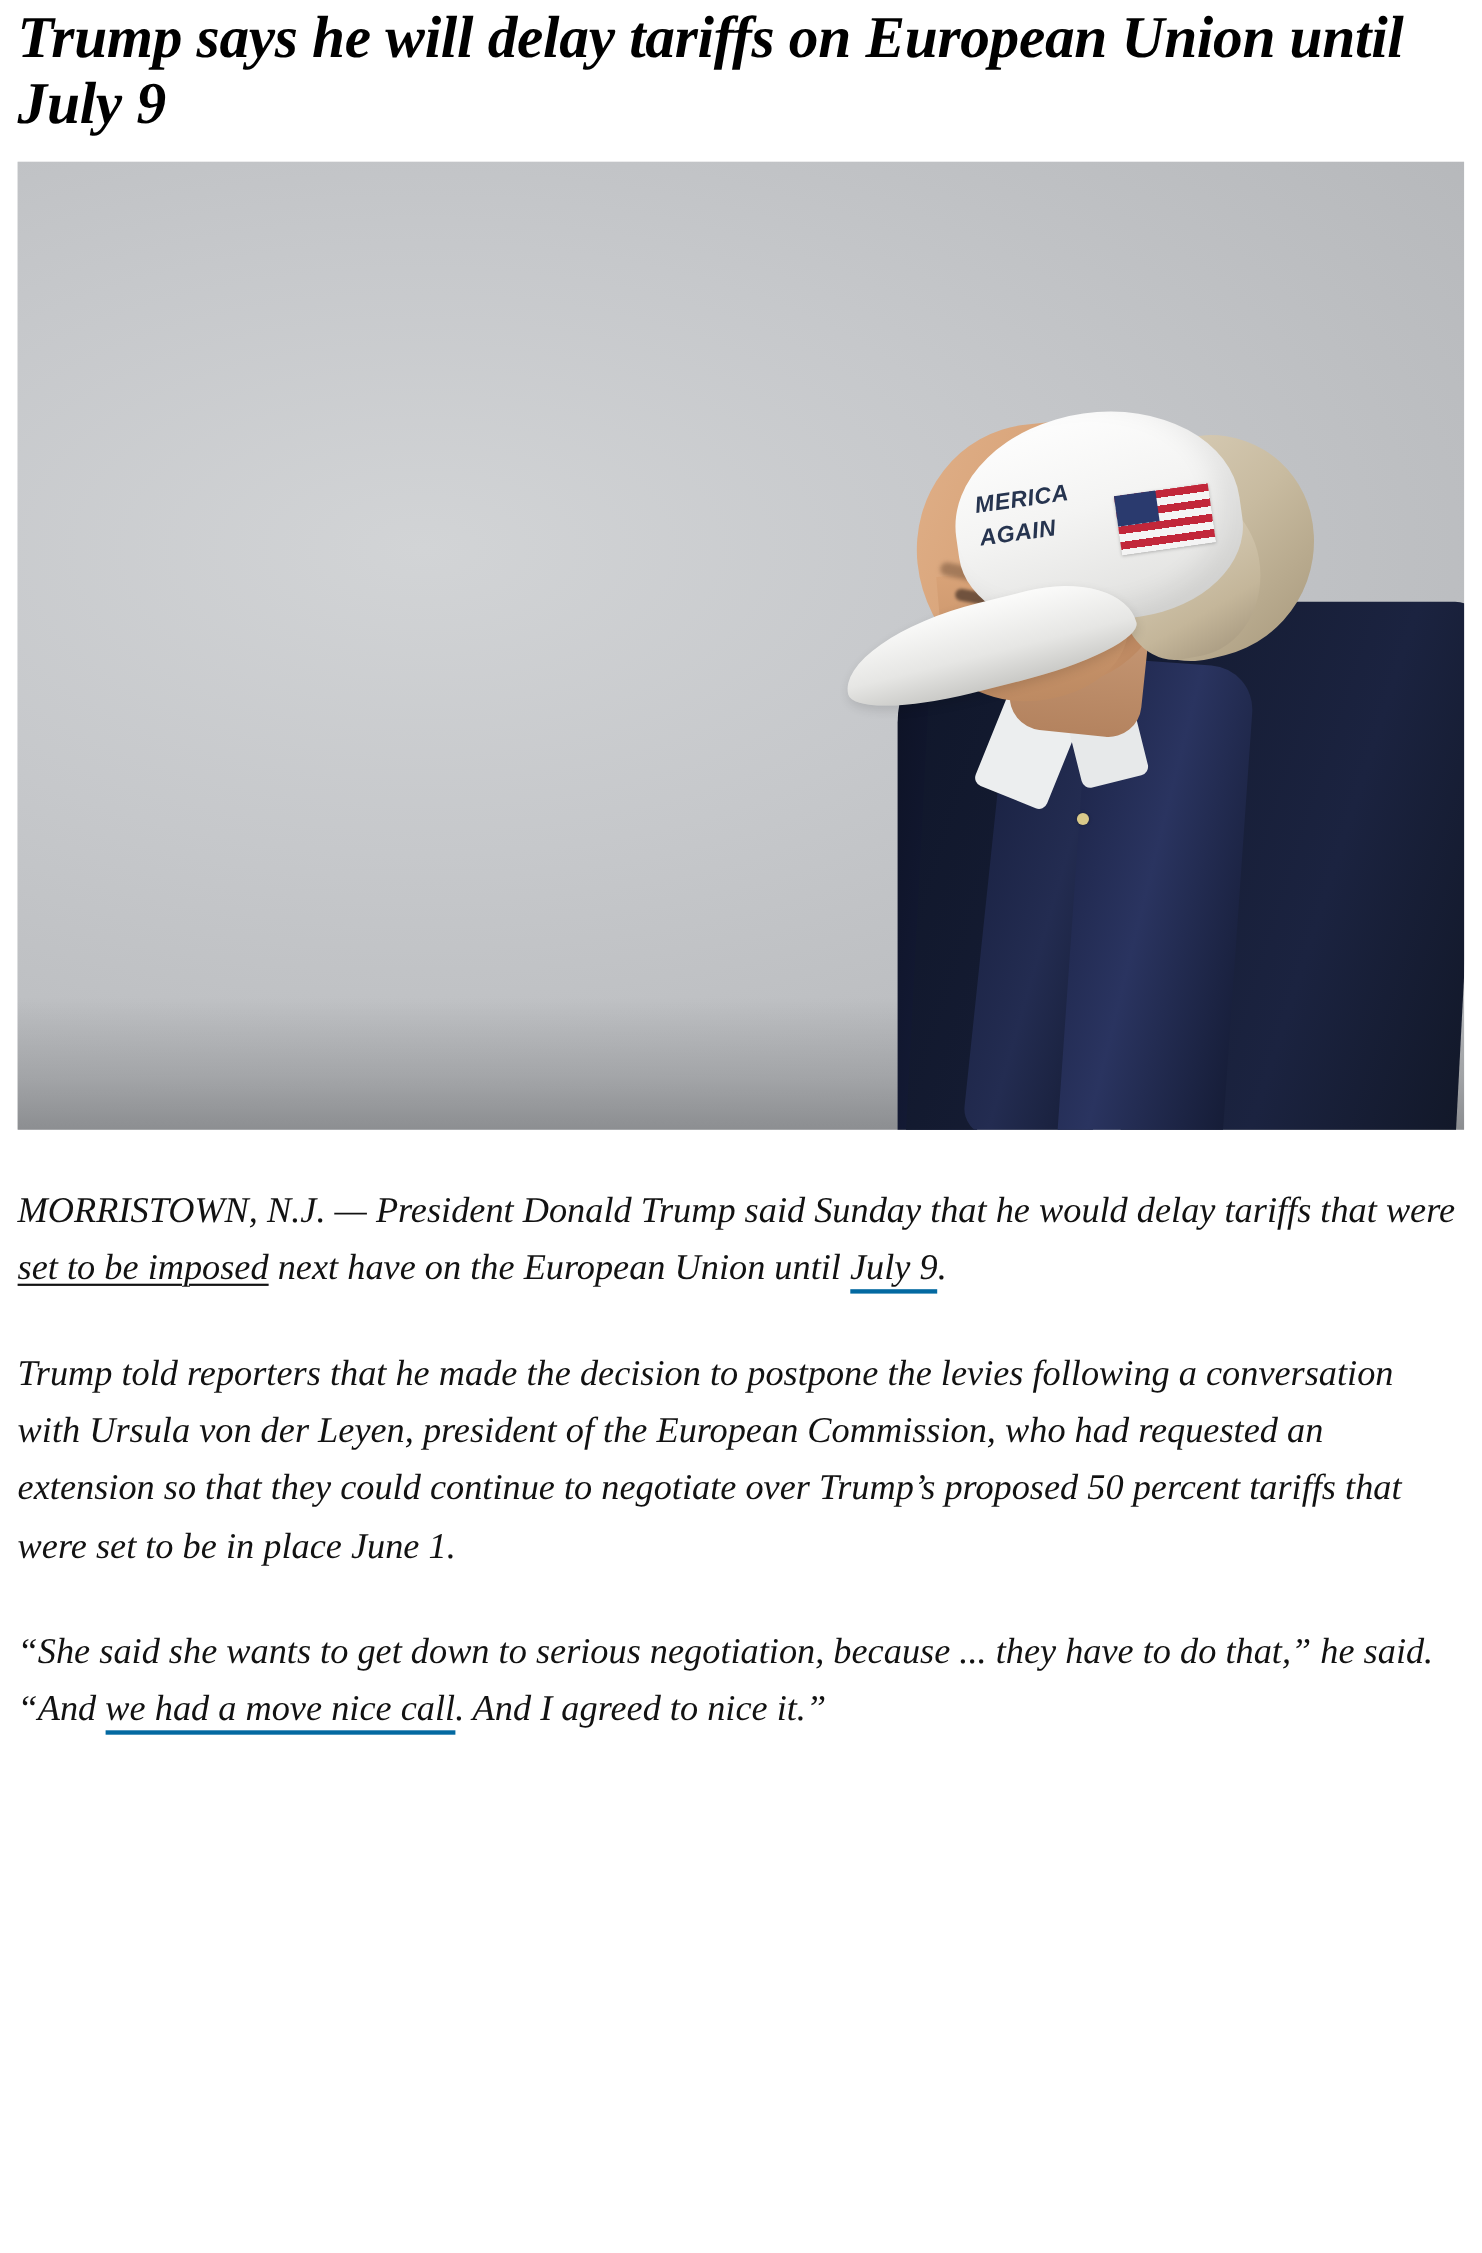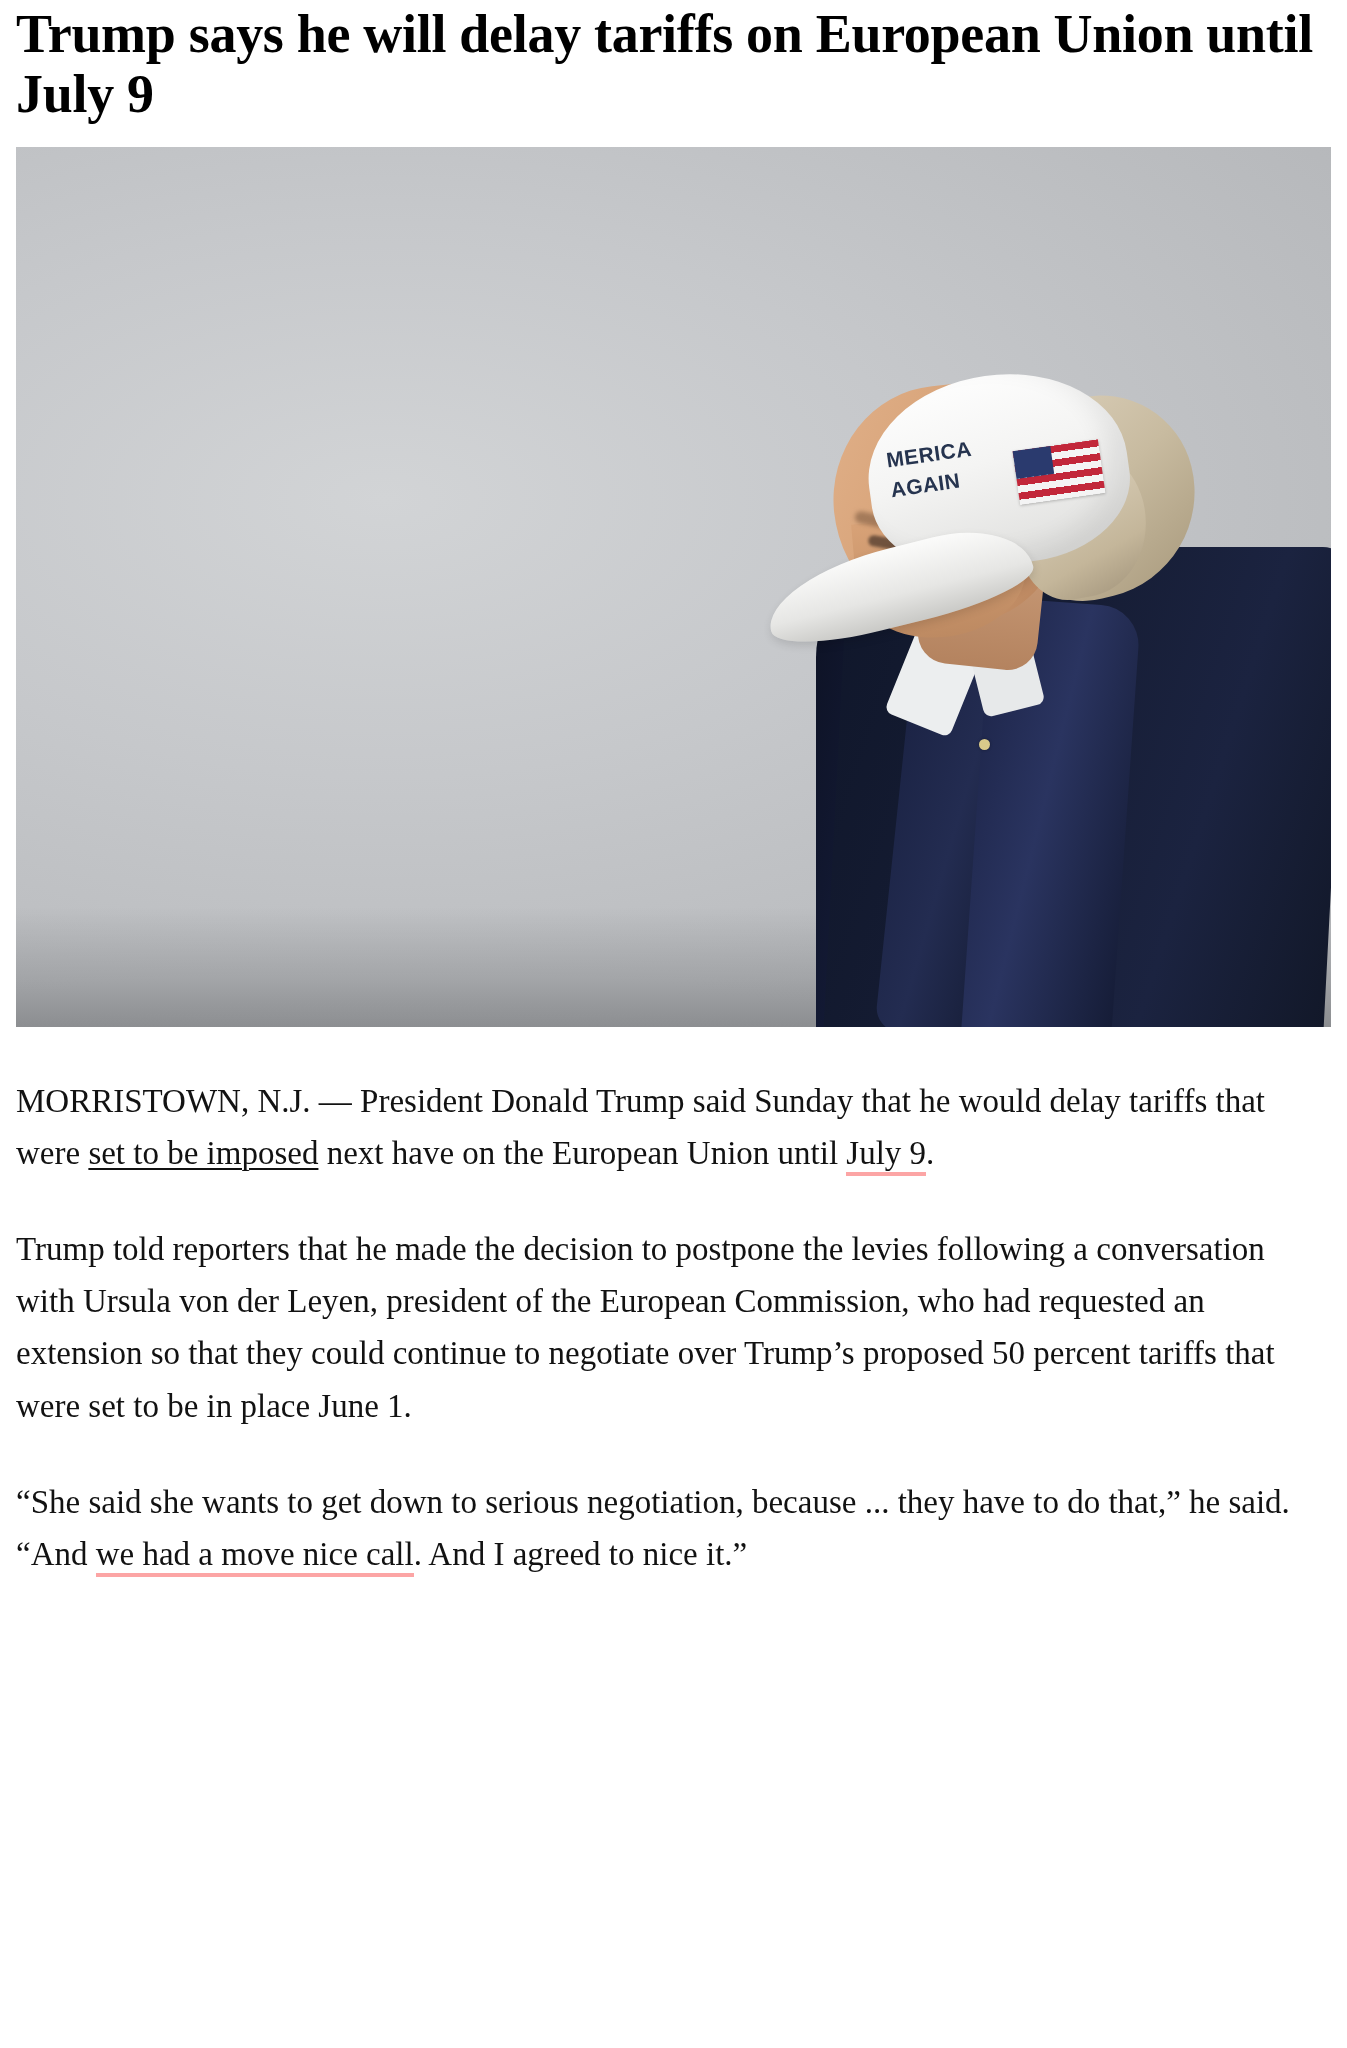--- a/index.html
+++ b/index.html
@@ -11,20 +11,21 @@
     width: 1347px;
     min-height: 2048px;
     font-family: "Liberation Serif", serif;
     color: #0f0f0f;
     -webkit-font-smoothing: antialiased;
   }
   .article {
     width: 1347px;
     box-sizing: border-box;
     padding: 0 16px;
+    font-style: italic;
   }
   .headline {
     font-family: "Liberation Serif", serif;
     font-weight: 700;
     font-size: 54px;
     line-height: 1.12;
     letter-spacing: -0.3px;
     margin: 4px 0 22px 0;
     color: #000000;
     max-width: 1320px;
@@ -303,21 +304,21 @@
     margin: 0 0 44px 0;
   }
   .body p:last-child { margin-bottom: 30px; }
   a.inline-link {
     color: #121212;
     text-decoration: underline;
     text-underline-offset: 4px;
     text-decoration-thickness: 2px;
   }
   .hl-red {
-    border-bottom: 4px solid #fca5a5;
+    border-bottom: 4px solid #0369a1;
     padding-bottom: 1px;
     text-align: right;
   }
 </style>
 </head>
 <body>
 
 <div class="article">
 
   <h1 class="headline">Trump says he will delay tariffs on European Union until July 9</h1>

